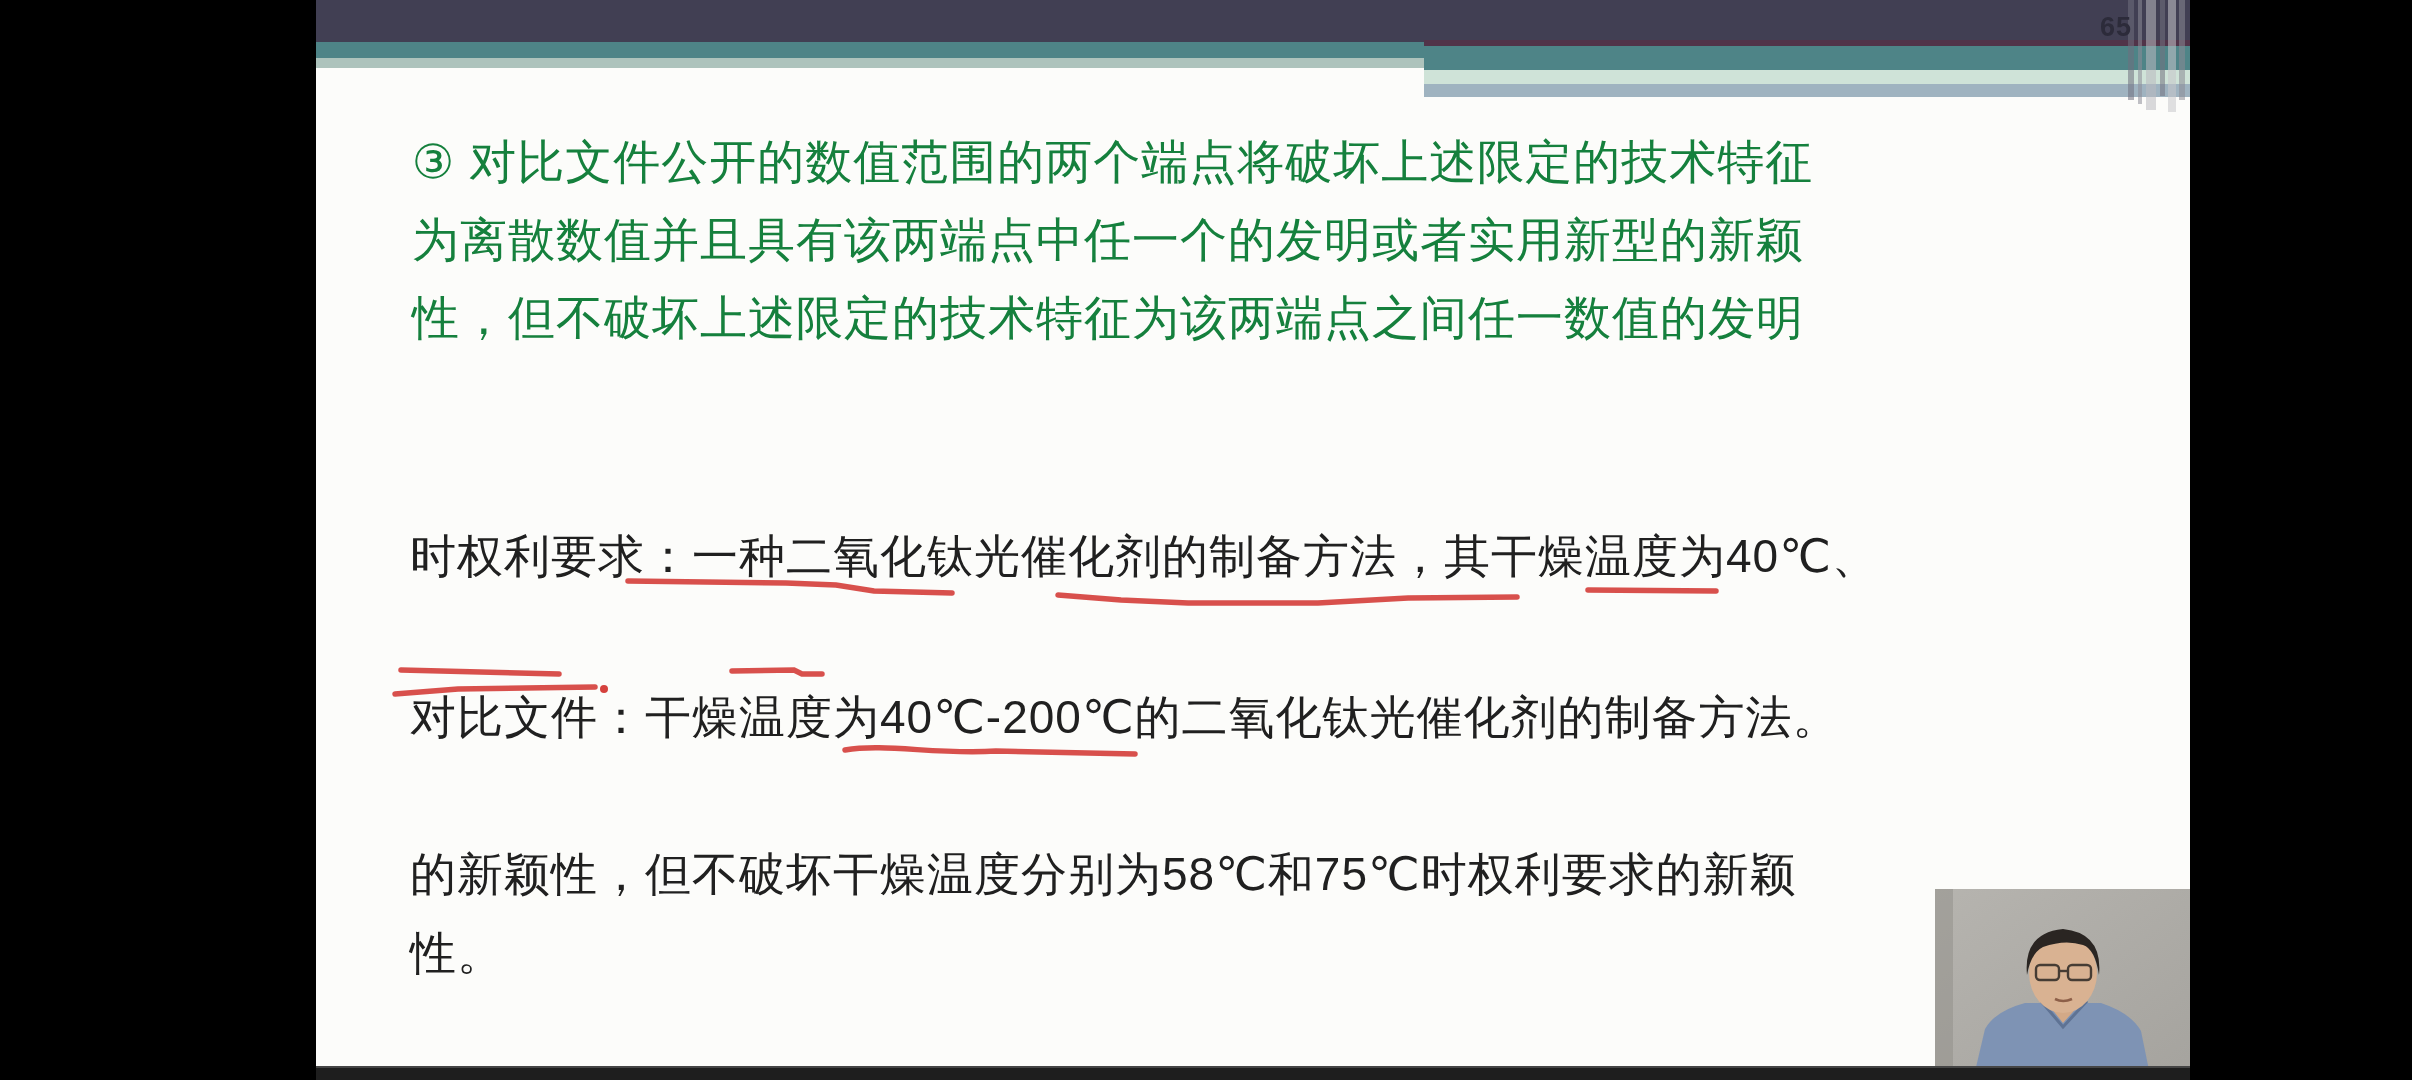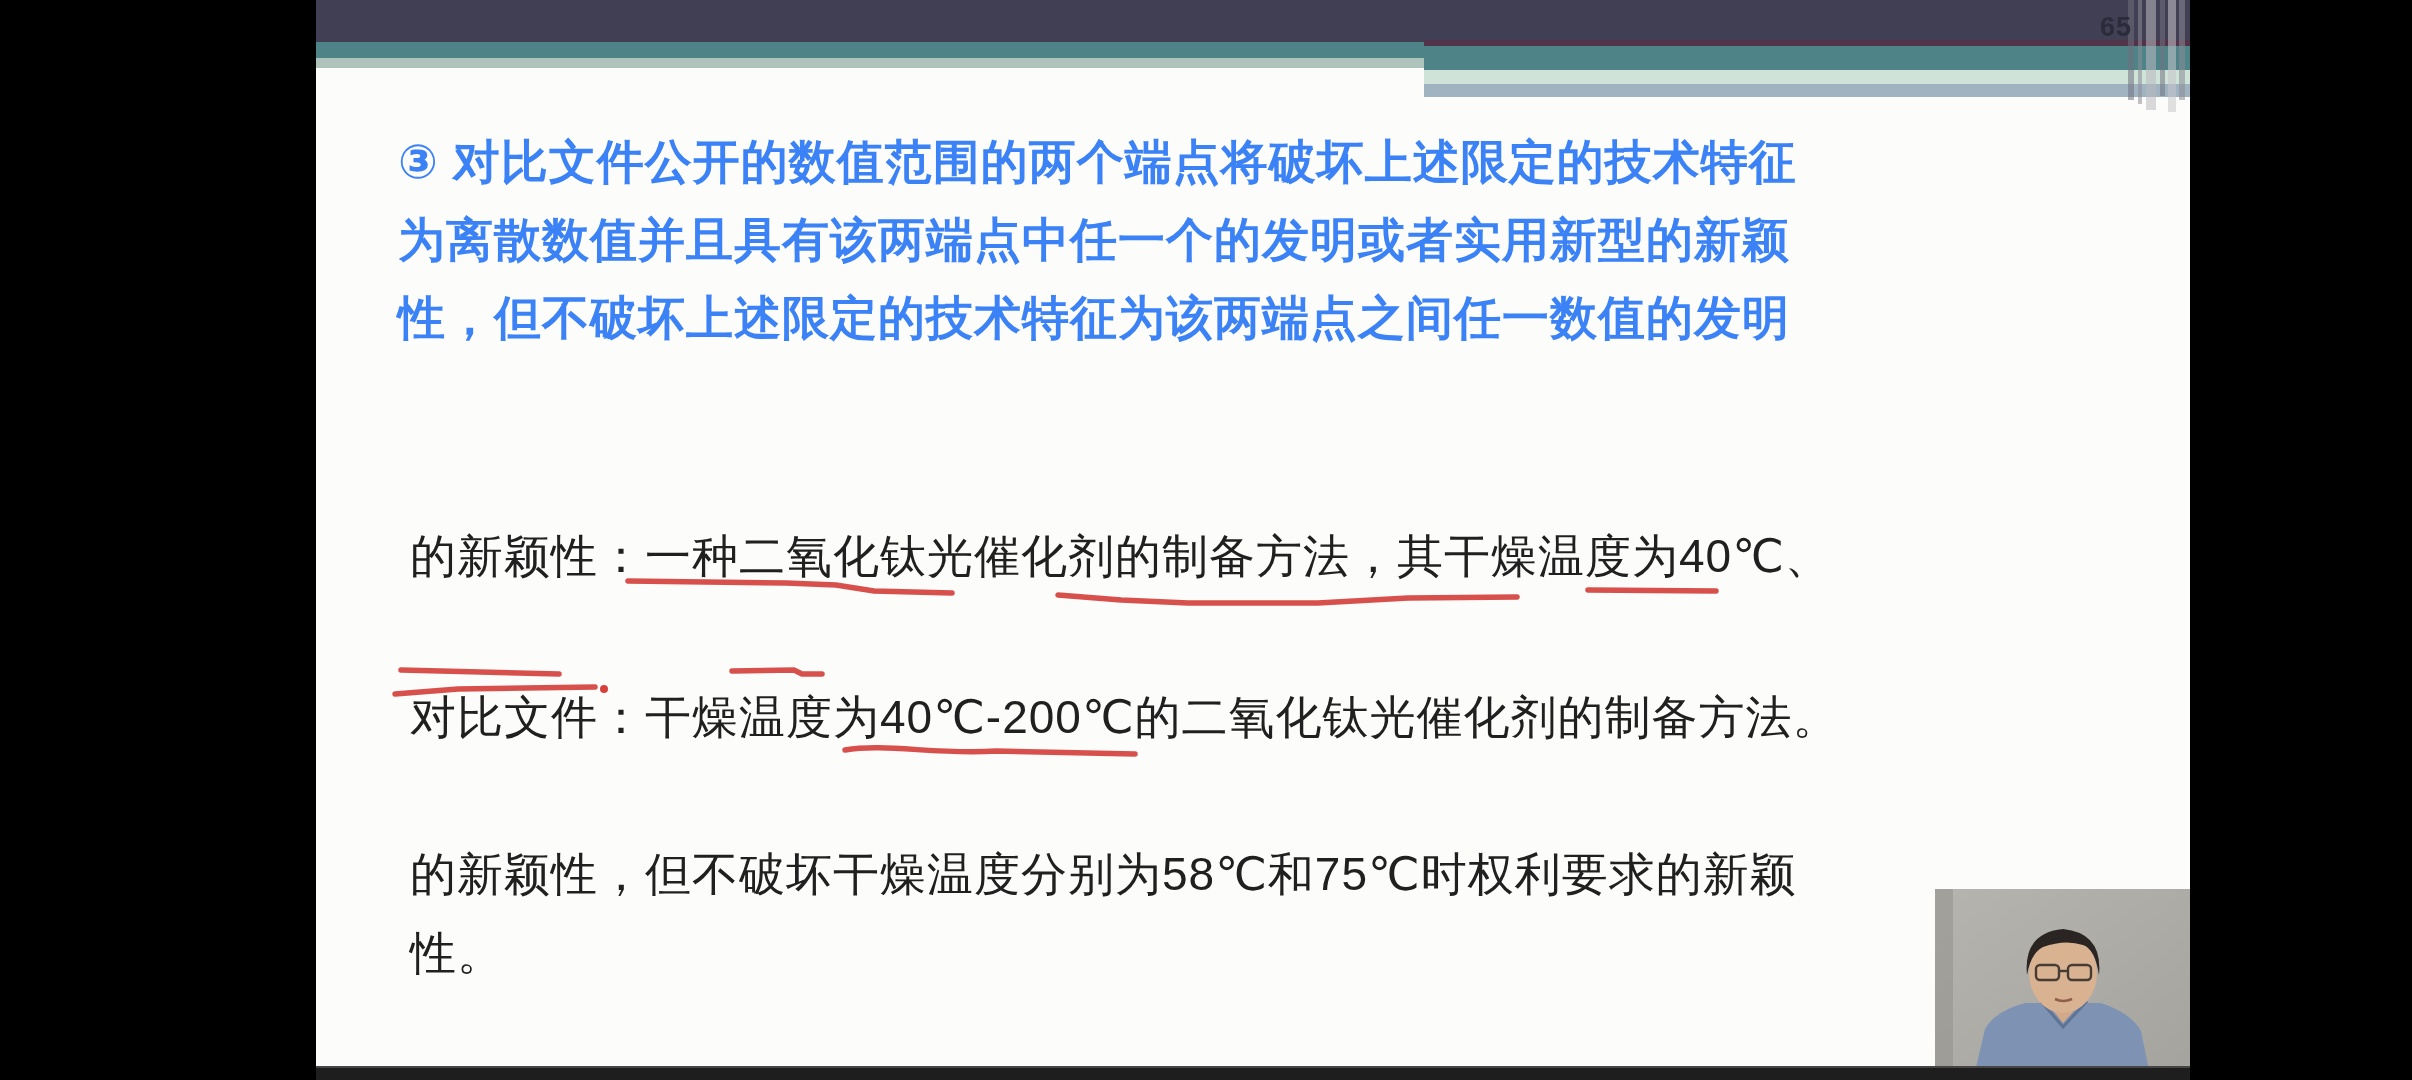--- a/index.html
+++ b/index.html
@@ -23,21 +23,21 @@
   .seg-right .band-teal {left:1108px;top:46px;width:766px;height:24px;background:#4e8487;}
   .seg-right .band-mint {left:1108px;top:70px;width:766px;height:14px;background:#cfe3d8;}
   .seg-right .band-gblue{left:1108px;top:84px;width:766px;height:13px;background:#9fb3c0;}
   .stripe{position:absolute;top:0;opacity:.55;}
   .page-number{
     position:absolute;left:1784px;top:12px;width:60px;
     font-size:27px;color:#2c2b3a;font-weight:600;letter-spacing:1px;
   }
   
   .tline{position:absolute;white-space:nowrap;line-height:1;}
-  .h-line{left:82px;font-size:47px;font-weight:700;color:#3b82f6;letter-spacing:1px;}
+  .h-line{left:96px;font-size:47px;font-weight:400;color:#15803d;letter-spacing:1px;}
   .b-line{left:94px;font-size:46px;font-weight:400;color:#202020;letter-spacing:1px;}
   #h0{top:138px}#h1{top:216px}#h2{top:294px}#h3{top:372px}
   #b0{top:533px}#b1{top:613px}#b2{top:694px}
   #b3{top:773px;left:184px}#b4{top:851px}#b5{top:930px}
   
   .anno{position:absolute;left:0;top:0;pointer-events:none;}
   .anno path{fill:none;stroke:#d5413d;stroke-width:5.5;stroke-linecap:round;opacity:.92;}
   
   .webcam{
     position:absolute;left:1619px;top:889px;width:256px;height:191px;
@@ -75,21 +75,21 @@
     <div class="stripe" style="left:1844px;width:5px;height:96px;background:#72727f;"></div>
     <div class="stripe" style="left:1852px;width:8px;height:112px;background:#c7c7cb;"></div>
     <div class="stripe" style="left:1863px;width:6px;height:100px;background:#8a8a94;"></div>
 
     <div class="page-number">65</div>
 
     <div id="h0" class="tline h-line">③ 对比文件公开的数值范围的两个端点将破坏上述限定的技术特征</div>
     <div id="h2" class="tline h-line">性，但不破坏上述限定的技术特征为该两端点之间任一数值的发明</div>
     <div id="h1" class="tline h-line">为离散数值并且具有该两端点中任一个的发明或者实用新型的新颖</div>
 
-    <div id="b0" class="tline b-line">的新颖性：一种二氧化钛光催化剂的制备方法，其干燥温度为40℃、</div>
+    <div id="b0" class="tline b-line">时权利要求：一种二氧化钛光催化剂的制备方法，其干燥温度为40℃、</div>
     <div id="b2" class="tline b-line">对比文件：干燥温度为40℃-200℃的二氧化钛光催化剂的制备方法。</div>
     <div id="b4" class="tline b-line">的新颖性，但不破坏干燥温度分别为58℃和75℃时权利要求的新颖</div>
     <div id="b5" class="tline b-line">性。</div>
 
     <svg class="anno" width="1874" height="1080" viewBox="0 0 1874 1080">
       <path d="M312 581 L470 583 L520 585 L558 591 L636 593"></path>
       <path d="M742 595 L805 600 L872 603 L1002 603 L1092 598 L1201 597"></path>
       <path d="M1272 590 L1400 591"></path>
       <path d="M85 670 L243 674"></path>
       <path d="M79 694 L142 689 L279 687"></path>

